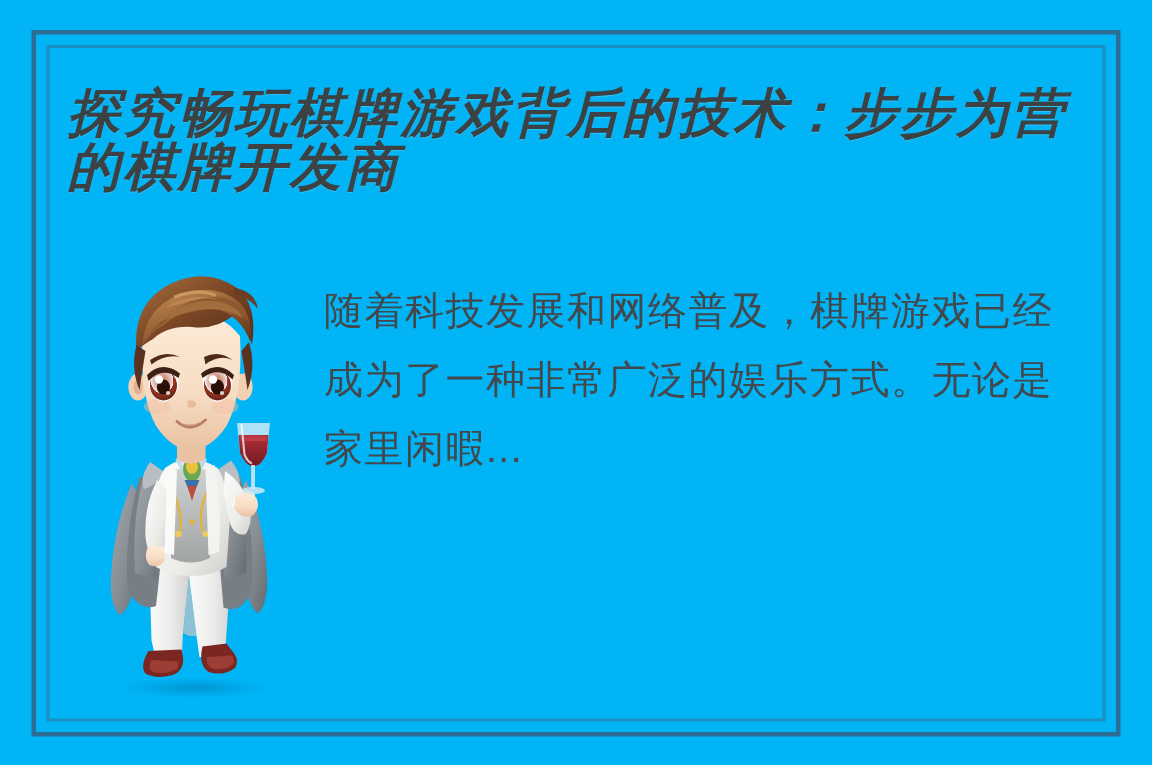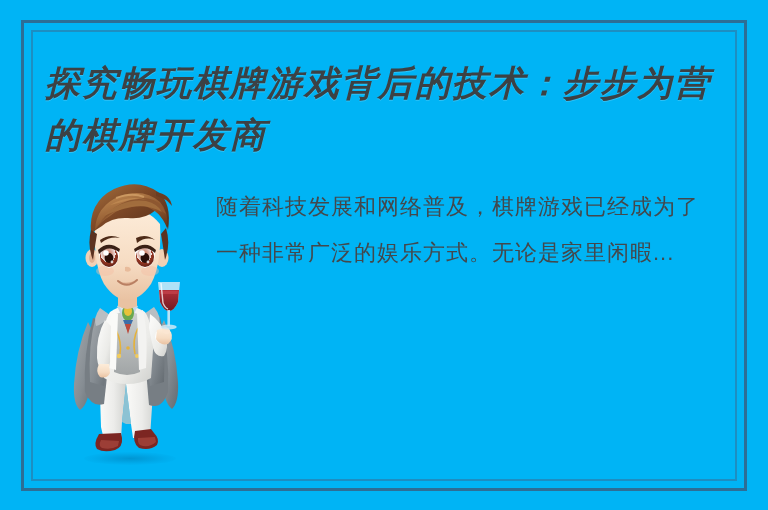--- a/index.html
+++ b/index.html
@@ -46,40 +46,40 @@
   
   .title-block {
     position: absolute;
     left: 45px;
     top: 58px;
     width: 690px;
   }
   .title-text {
     font-family: "Liberation Serif", "DejaVu Serif", serif;
     font-size: 35px;
-    line-height: 52px;
+    line-height: 36px;
     font-weight: 700;
     font-style: italic;
     letter-spacing: 2px;
     color: #3c4144;
     text-shadow: 0 1px 0 rgba(255,255,255,0.18);
     margin: 0;
     white-space: normal;
   }
 
   
   .excerpt-block {
     position: absolute;
     left: 216px;
     top: 184px;
     width: 500px;
   }
   .excerpt-text {
     font-family: "Liberation Sans", "DejaVu Sans", sans-serif;
-    font-size: 22px;
+    font-size: 26px;
     line-height: 46px;
     letter-spacing: 1px;
     color: #43484c;
     margin: 0;
     text-align: left;
   }
 
   
   .character {
     position: absolute;

